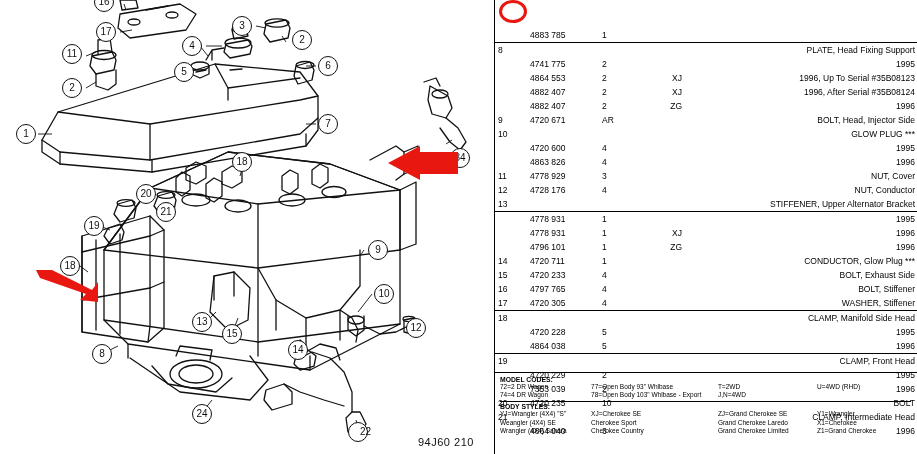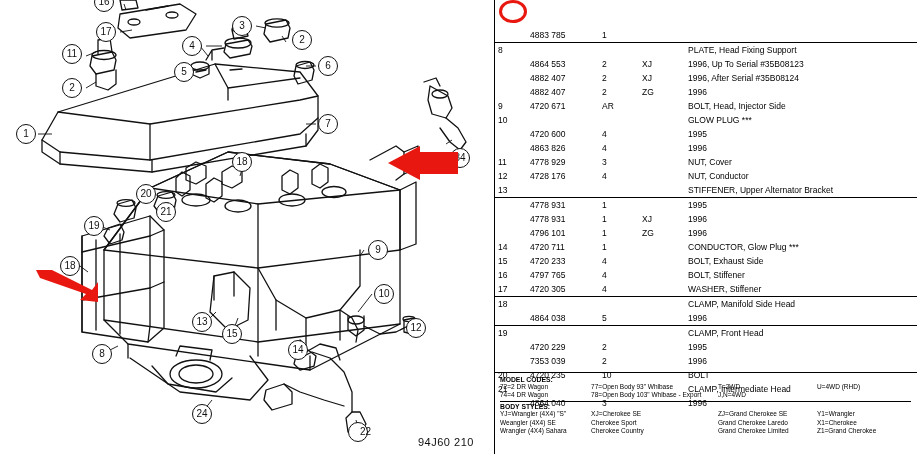--- a/index.html
+++ b/index.html
@@ -51,22 +51,22 @@
     height:14.0px;
     line-height:14px;
     vertical-align:middle;
     white-space:nowrap;
     overflow:hidden;
     border-bottom:0;
   }
   td.c-item{width:26px;text-align:left;padding-left:8px;}
   td.c-part{width:66px;text-align:left;}
   td.c-qty{width:34px;text-align:left;}
-  td.c-model{width:40px;text-align:left;}
-  td.c-desc{width:auto;text-align:left;}
+  td.c-model{width:40px;text-align:right;}
+  td.c-desc{width:auto;text-align:right;}
   tr.sep td{border-top:1px solid #000;}
 
   .redcircle{
     position:absolute;left:499px;top:0px;width:28px;height:23px;
     border:3px solid #e8170f;border-radius:50%;
     box-sizing:border-box;
   }
 
   
   .footer{
@@ -282,20 +282,27 @@
         </tr>
         <tr class="sep">
           <td class="c-item">8</td>
           <td class="c-part"></td>
           <td class="c-qty"></td>
           <td class="c-model"></td>
           <td class="c-desc">PLATE, Head Fixing Support</td>
         </tr>
         <tr>
           <td class="c-item"></td>
+          <td class="c-part">4741 775</td>
+          <td class="c-qty">2</td>
+          <td class="c-model"></td>
+          <td class="c-desc">1995</td>
+        </tr>
+        <tr>
+          <td class="c-item"></td>
           <td class="c-part">4864 553</td>
           <td class="c-qty">2</td>
           <td class="c-model">XJ</td>
           <td class="c-desc">1996, Up To Serial #35B08123</td>
         </tr>
         <tr>
           <td class="c-item"></td>
           <td class="c-part">4882 407</td>
           <td class="c-qty">2</td>
           <td class="c-model">XJ</td>
@@ -405,20 +412,27 @@
           <td class="c-qty">4</td>
           <td class="c-model"></td>
           <td class="c-desc">WASHER, Stiffener</td>
         </tr>
         <tr class="sep">
           <td class="c-item">18</td>
           <td class="c-part"></td>
           <td class="c-qty"></td>
           <td class="c-model"></td>
           <td class="c-desc">CLAMP, Manifold Side Head</td>
+        </tr>
+        <tr>
+          <td class="c-item"></td>
+          <td class="c-part">4720 228</td>
+          <td class="c-qty">5</td>
+          <td class="c-model"></td>
+          <td class="c-desc">1995</td>
         </tr>
         <tr>
           <td class="c-item"></td>
           <td class="c-part">4864 038</td>
           <td class="c-qty">5</td>
           <td class="c-model"></td>
           <td class="c-desc">1996</td>
         </tr>
         <tr class="sep">
           <td class="c-item">19</td>

